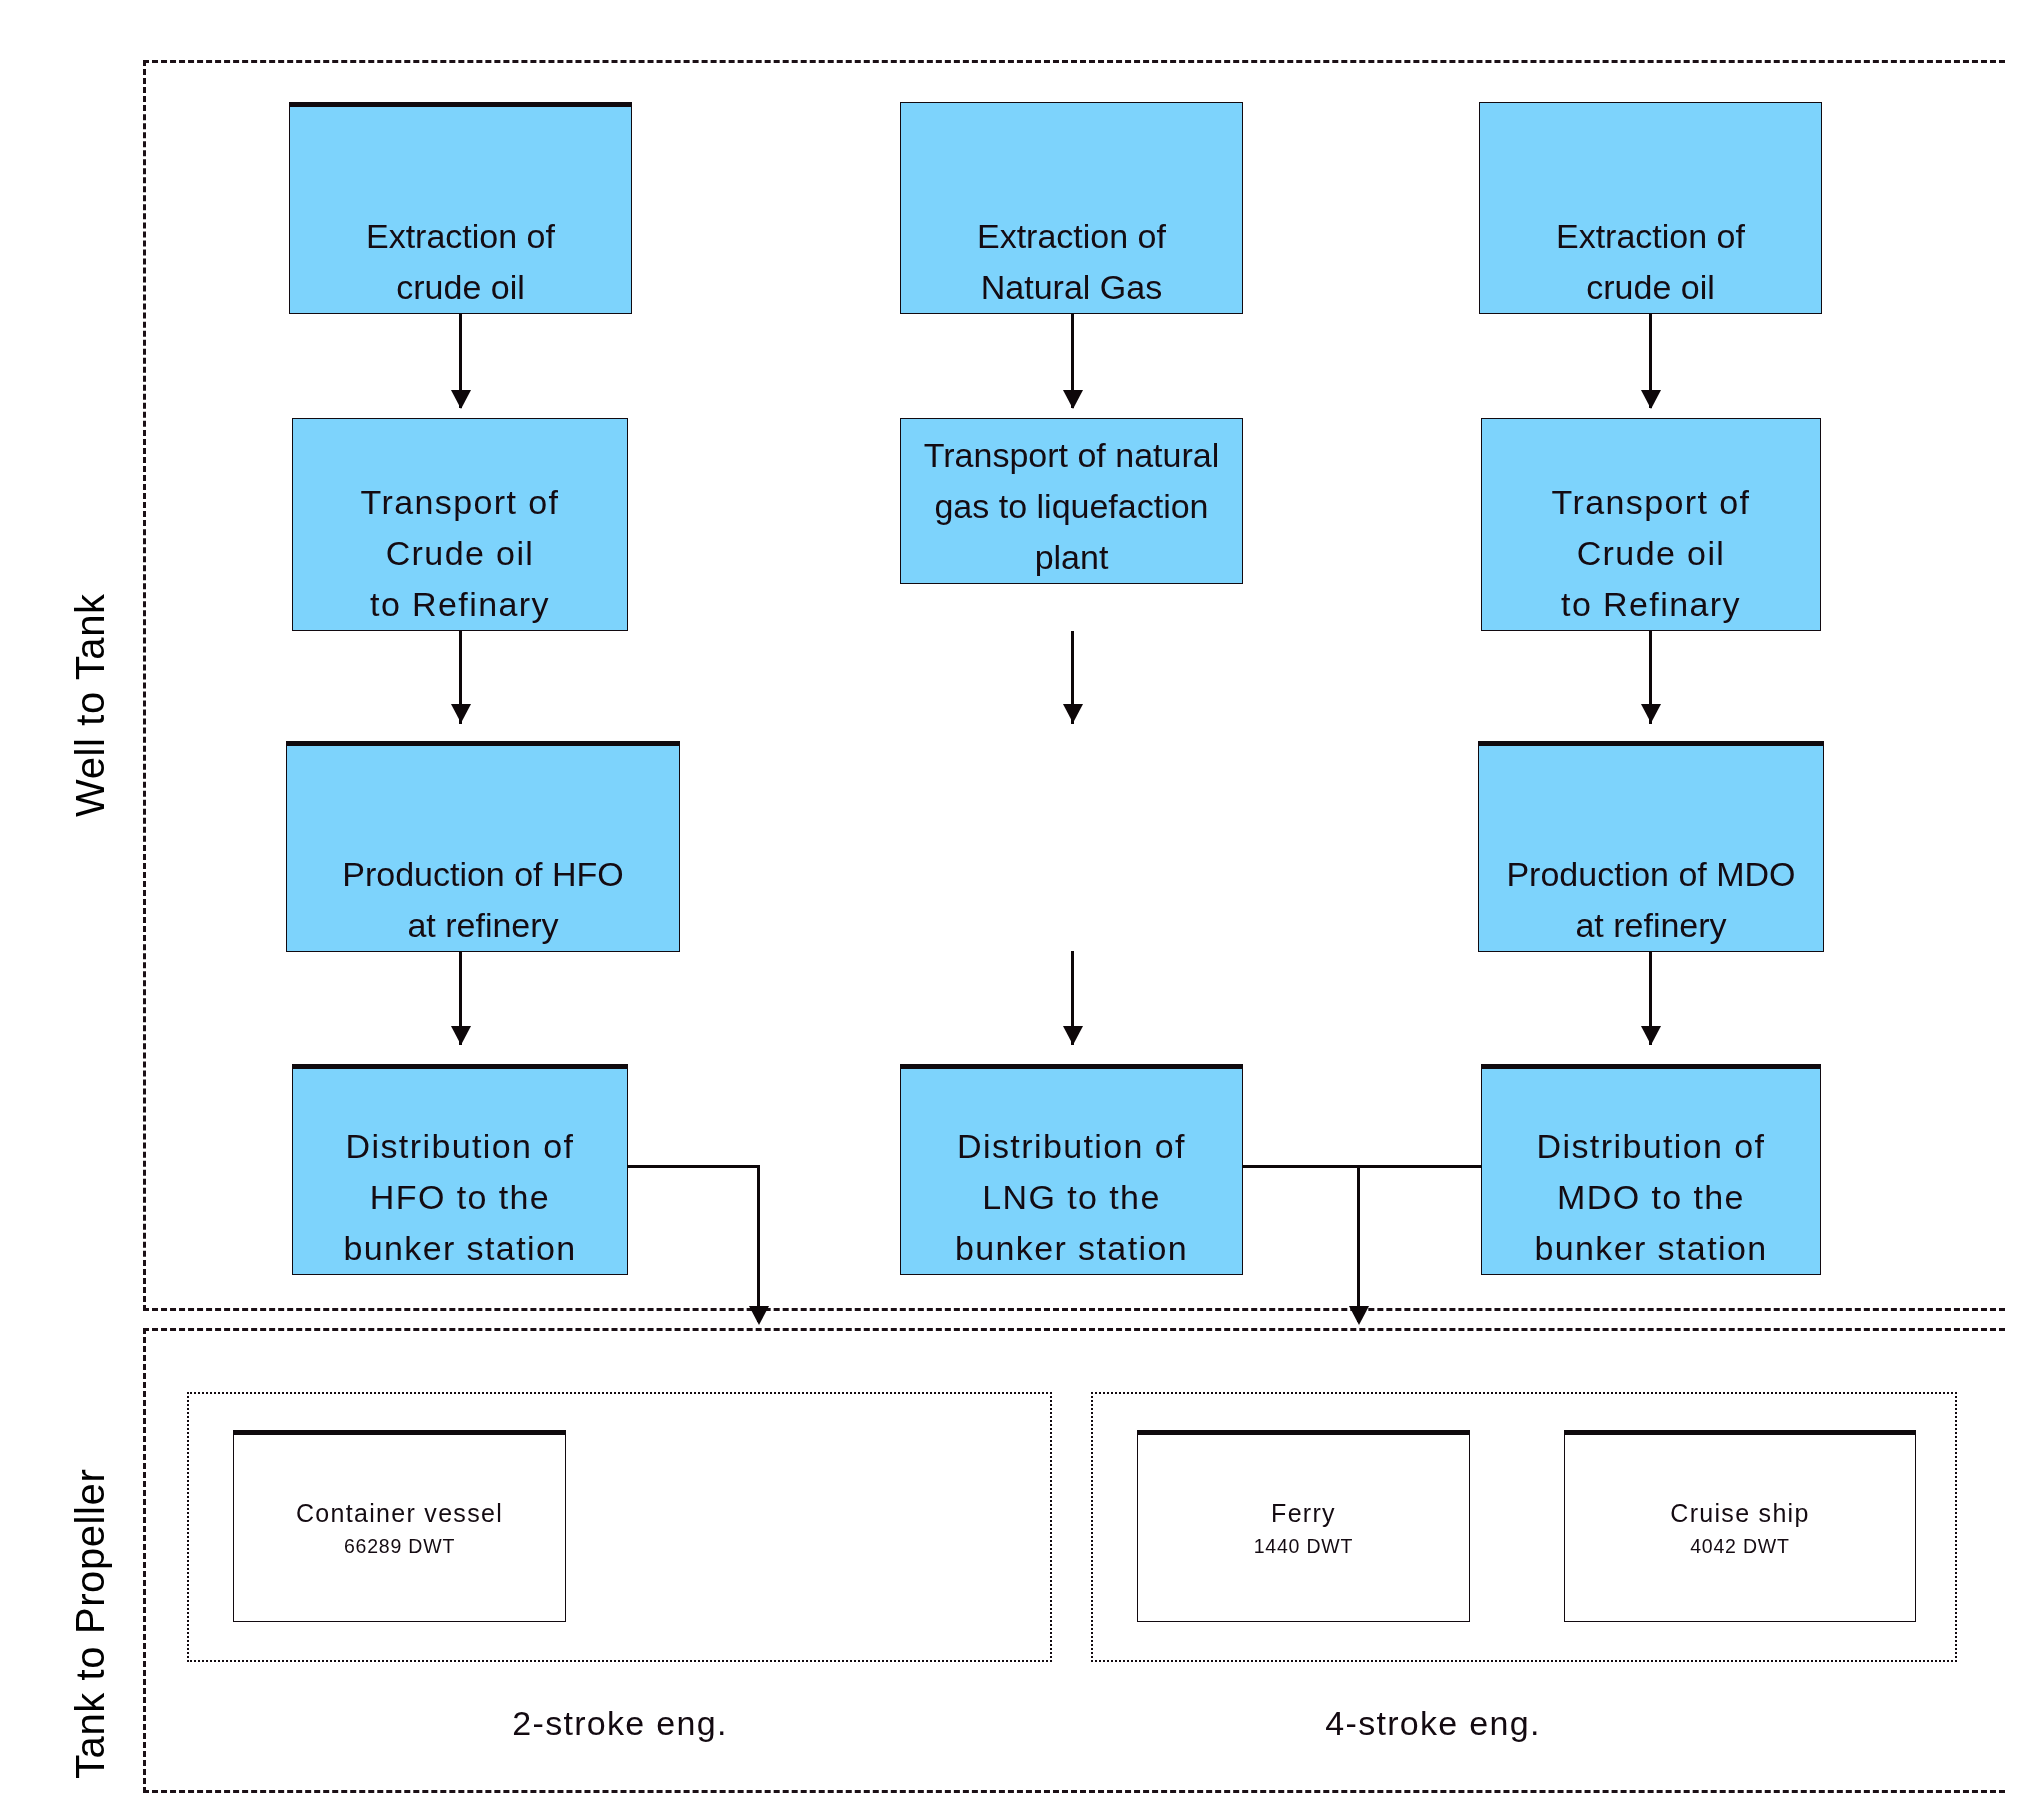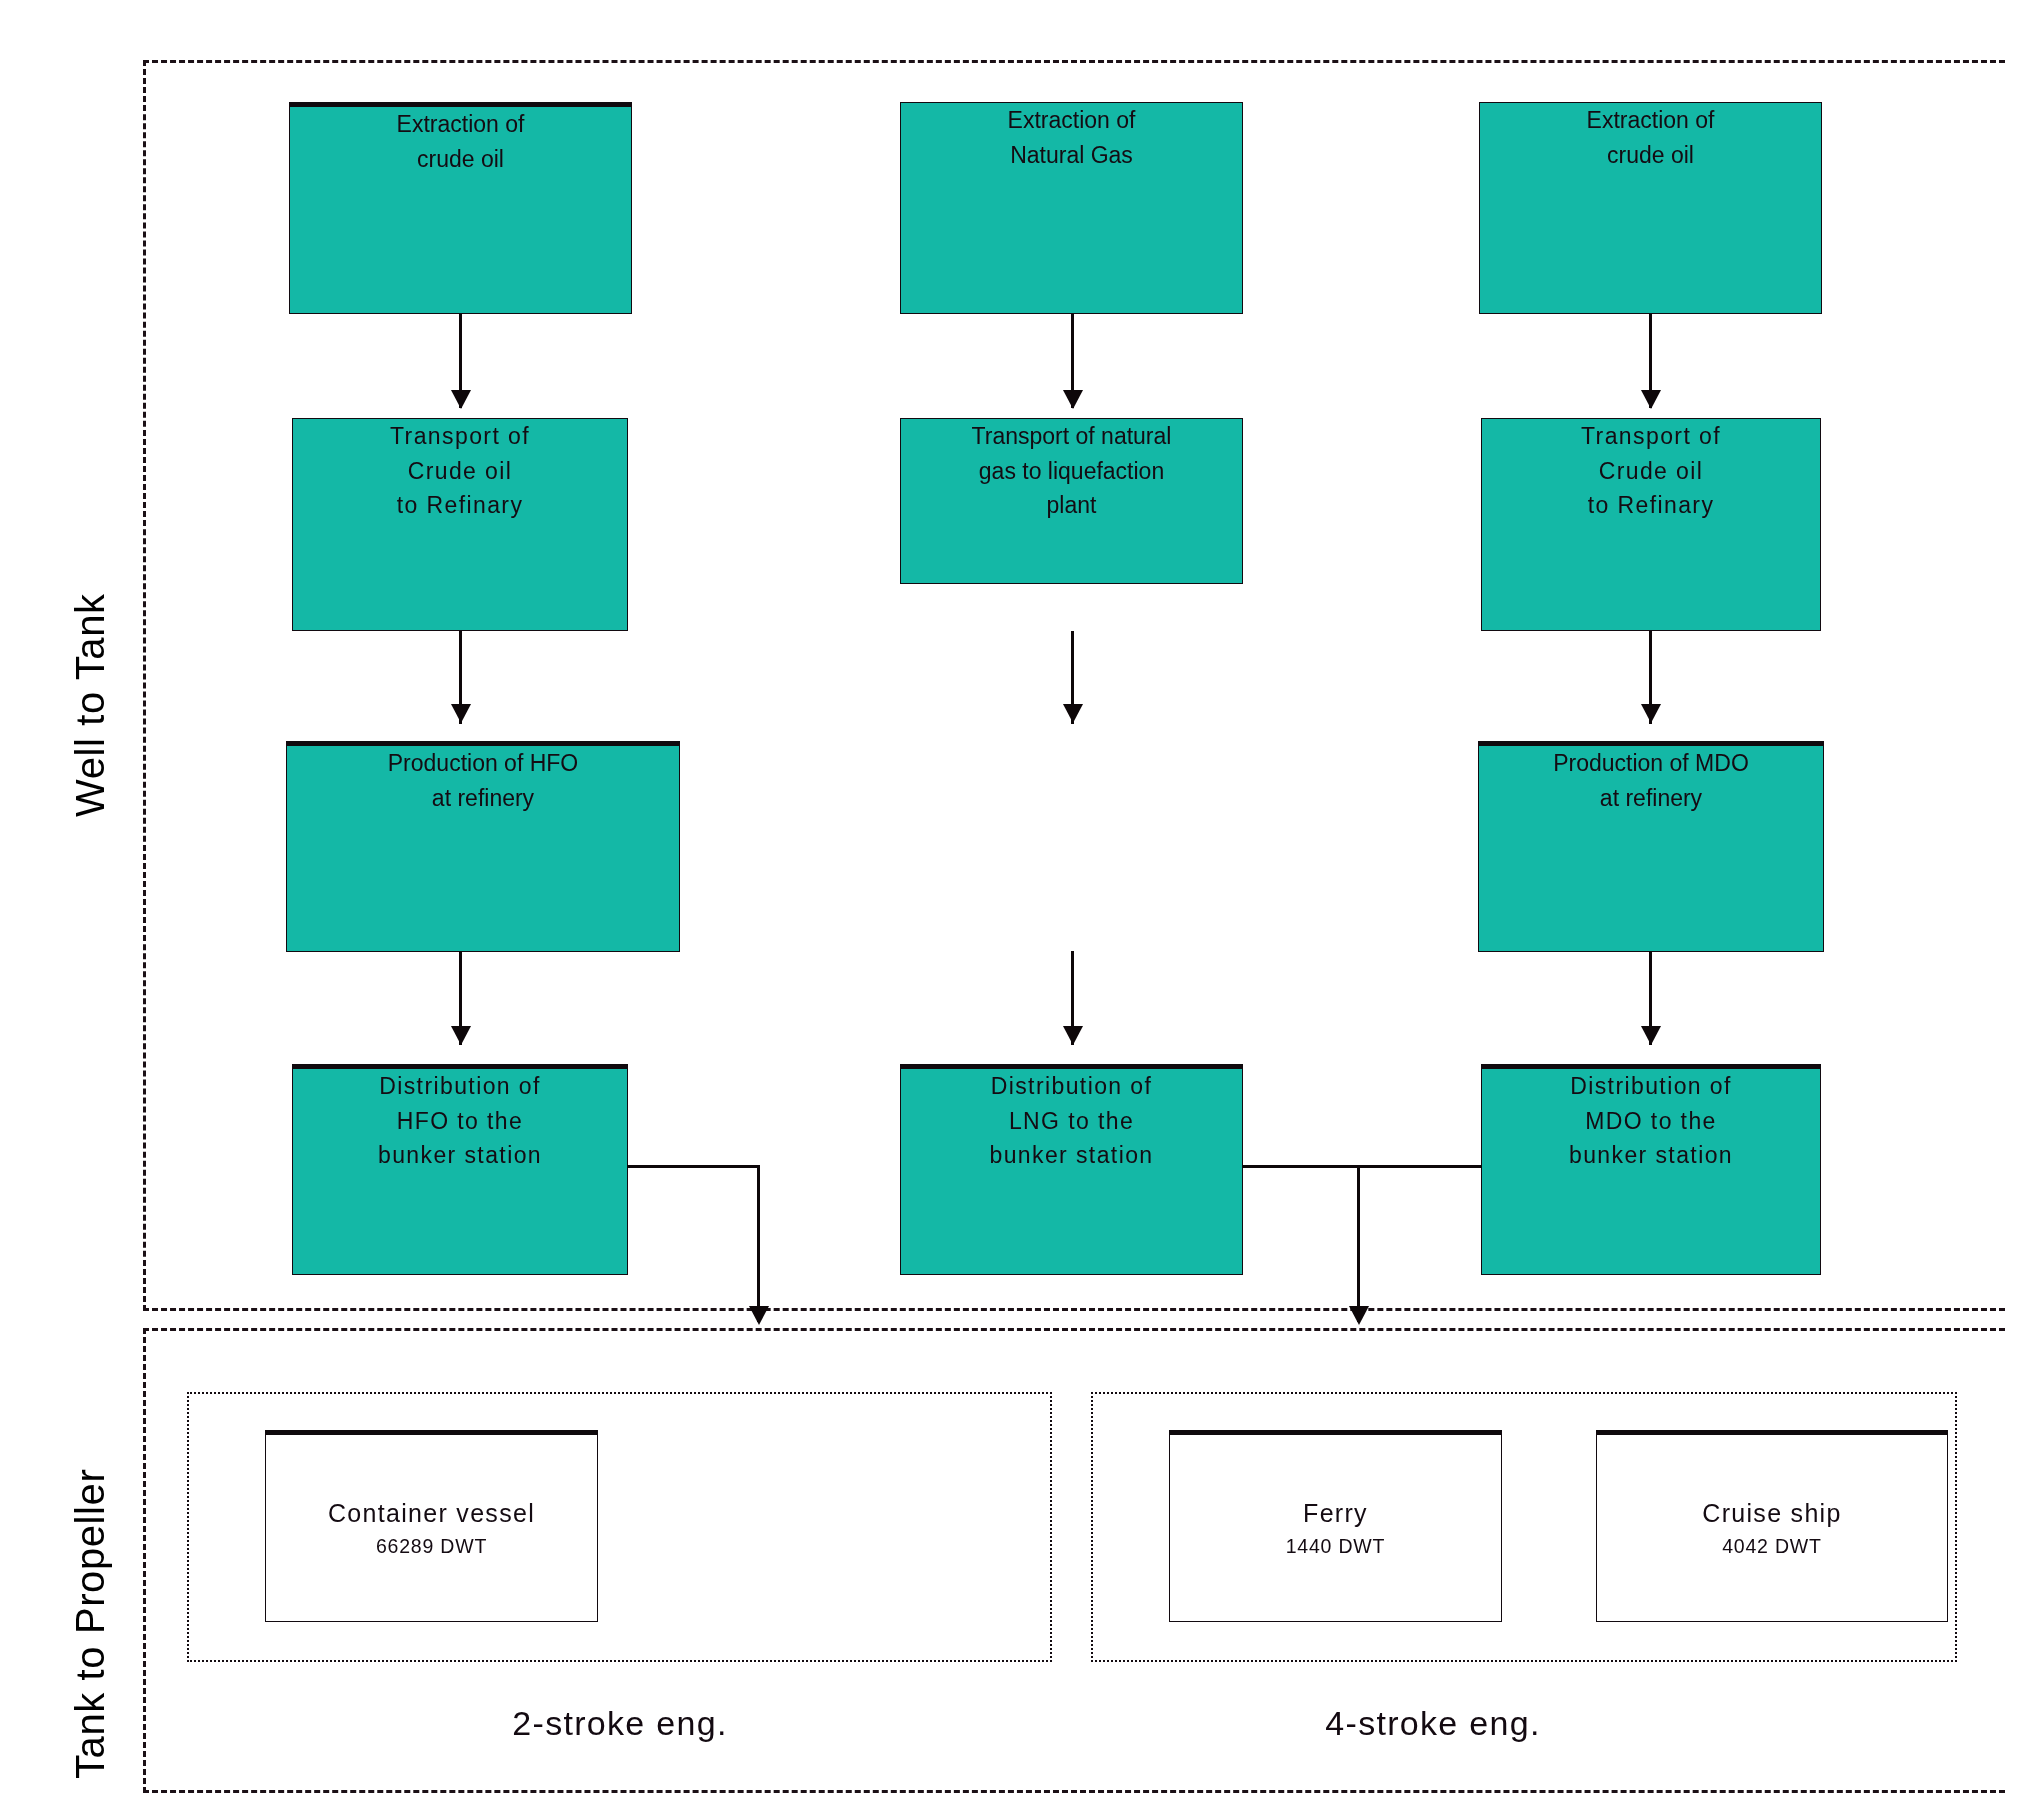--- a/index.html
+++ b/index.html
@@ -36,49 +36,48 @@
     letter-spacing:0.6px;
     color:#000;
   }
   .side-label.wtt{left:68px;top:817px;}
   .side-label.ttp{left:68px;top:1779px;}
 
   
   .pbox{
     position:absolute;
     box-sizing:border-box;
-    background:#14b8a6;
+    background:#7dd3fc;
     border:1.9px solid #120a10;
     display:flex;
-    align-items:flex-start;
+    align-items:flex-end;
     justify-content:center;
     text-align:center;
     line-height:1.50;
-    font-size:23px;
+    font-size:34px;
     color:#140b12;
     padding:0 6.3px;
   }
   .pbox.top-accent{border-top:5px solid #100a0e;}
   .pbox .inner{width:100%;}
   .pbox.sparse{letter-spacing:1.4px;}
   .pbox.dense{letter-spacing:0px;}
 
   
   .vbox{
     position:absolute;
     box-sizing:border-box;
     background:#fff;
     border:1.9px solid #120a10;
     border-top:5px solid #0f0a0d;
     display:flex;
     align-items:center;
     justify-content:center;
     text-align:center;
     flex-direction:column;
-    margin-left:32px;
   }
   .vbox .vname{font-size:25px;letter-spacing:1.3px;color:#140b12;line-height:1.2;}
   .vbox .vdwt{font-size:19.5px;letter-spacing:0.8px;color:#140b12;margin-top:6.3px;}
 
   
   .egroup{
     position:absolute;
     box-sizing:border-box;
     border:2.5px dotted #120a10;
     background:transparent;

